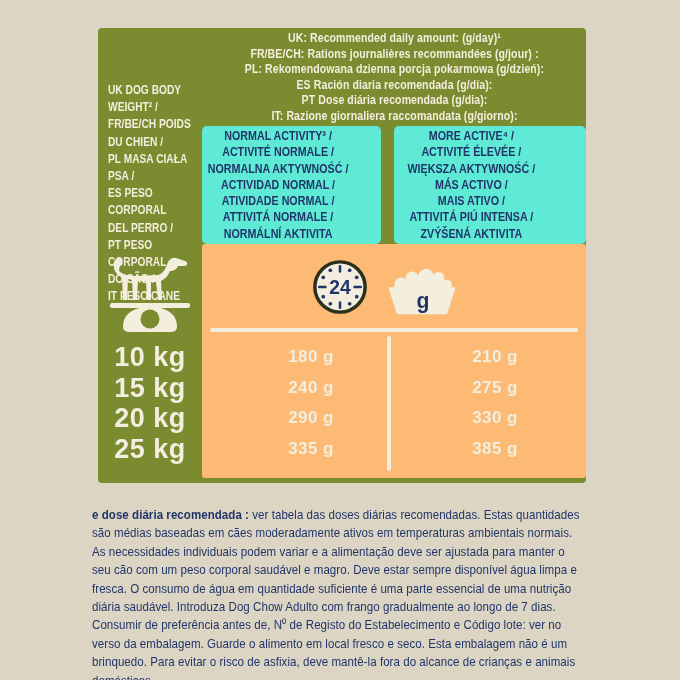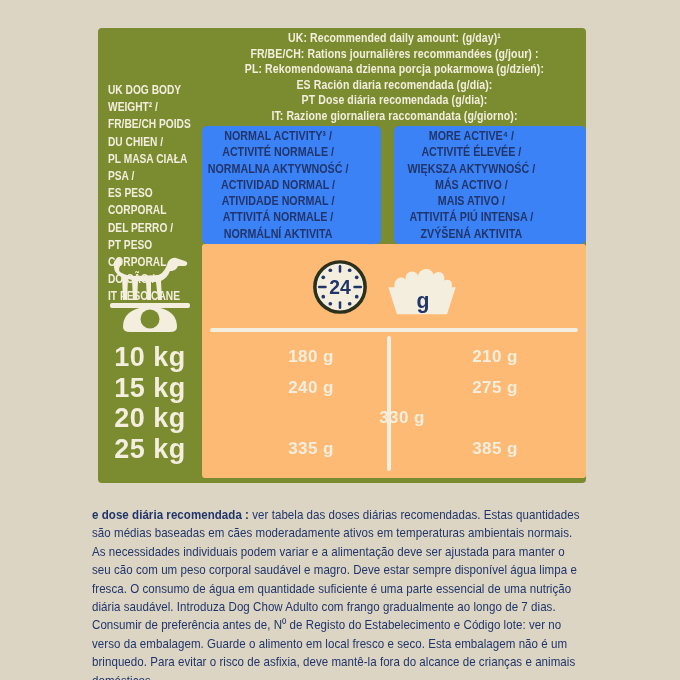--- a/index.html
+++ b/index.html
@@ -38,21 +38,21 @@
     color:#f3eedd;font-size:12px;font-weight:bold;line-height:17.2px;
     white-space:pre-line;
   }
 
   
   .activity-row{
     position:absolute;left:202px;top:126px;width:384px;height:118px;
     display:flex;
   }
   .activity-box{
-    background:#3b82f6;border-radius:5px;
+    background:#5eead4;border-radius:5px;
     display:flex;align-items:center;overflow:hidden;
   }
   .activity-box.left{width:179px;}
   .activity-gap{width:13px;}
   .activity-box.right{flex:1;}
   .activity-text{
     width:118%;transform:scaleX(0.85);transform-origin:0 50%;
     text-align:center;color:#21356b;
     font-size:12.6px;font-weight:bold;line-height:16.2px;
     white-space:pre-line;
@@ -211,20 +211,21 @@
   <div class="data-grid">
     <div class="data-row">
       <div class="cell c1">180 g</div>
       <div class="cell c2">210 g</div>
     </div>
     <div class="data-row">
       <div class="cell c1">240 g</div>
       <div class="cell c2">275 g</div>
     </div>
     <div class="data-row">
+      <div class="cell c1">290 g</div>
       <div class="cell c2">330 g</div>
     </div>
     <div class="data-row">
       <div class="cell c1">335 g</div>
       <div class="cell c2">385 g</div>
     </div>
   </div>
 
 
   <div class="footer-para"><span class="lead">e dose diária recomendada : </span><span>ver tabela das doses diárias recomendadas. Estas quantidades são médias baseadas em cães moderadamente ativos em temperaturas ambientais normais. As necessidades individuais podem variar e a alimentação deve ser ajustada para manter o seu cão com um peso corporal saudável e magro. Deve estar sempre disponível água limpa e fresca. O consumo de água em quantidade suficiente é uma parte essencial de uma nutrição diária saudável. Introduza Dog Chow Adulto com frango gradualmente ao longo de 7 dias. Consumir de preferência antes de, Nº de Registo do Estabelecimento e Código lote: ver no verso da embalagem. Guarde o alimento em local fresco e seco. Esta embalagem não é um brinquedo. Para evitar o risco de asfixia, deve mantê-la fora do alcance de crianças e animais domésticos.</span></div>

